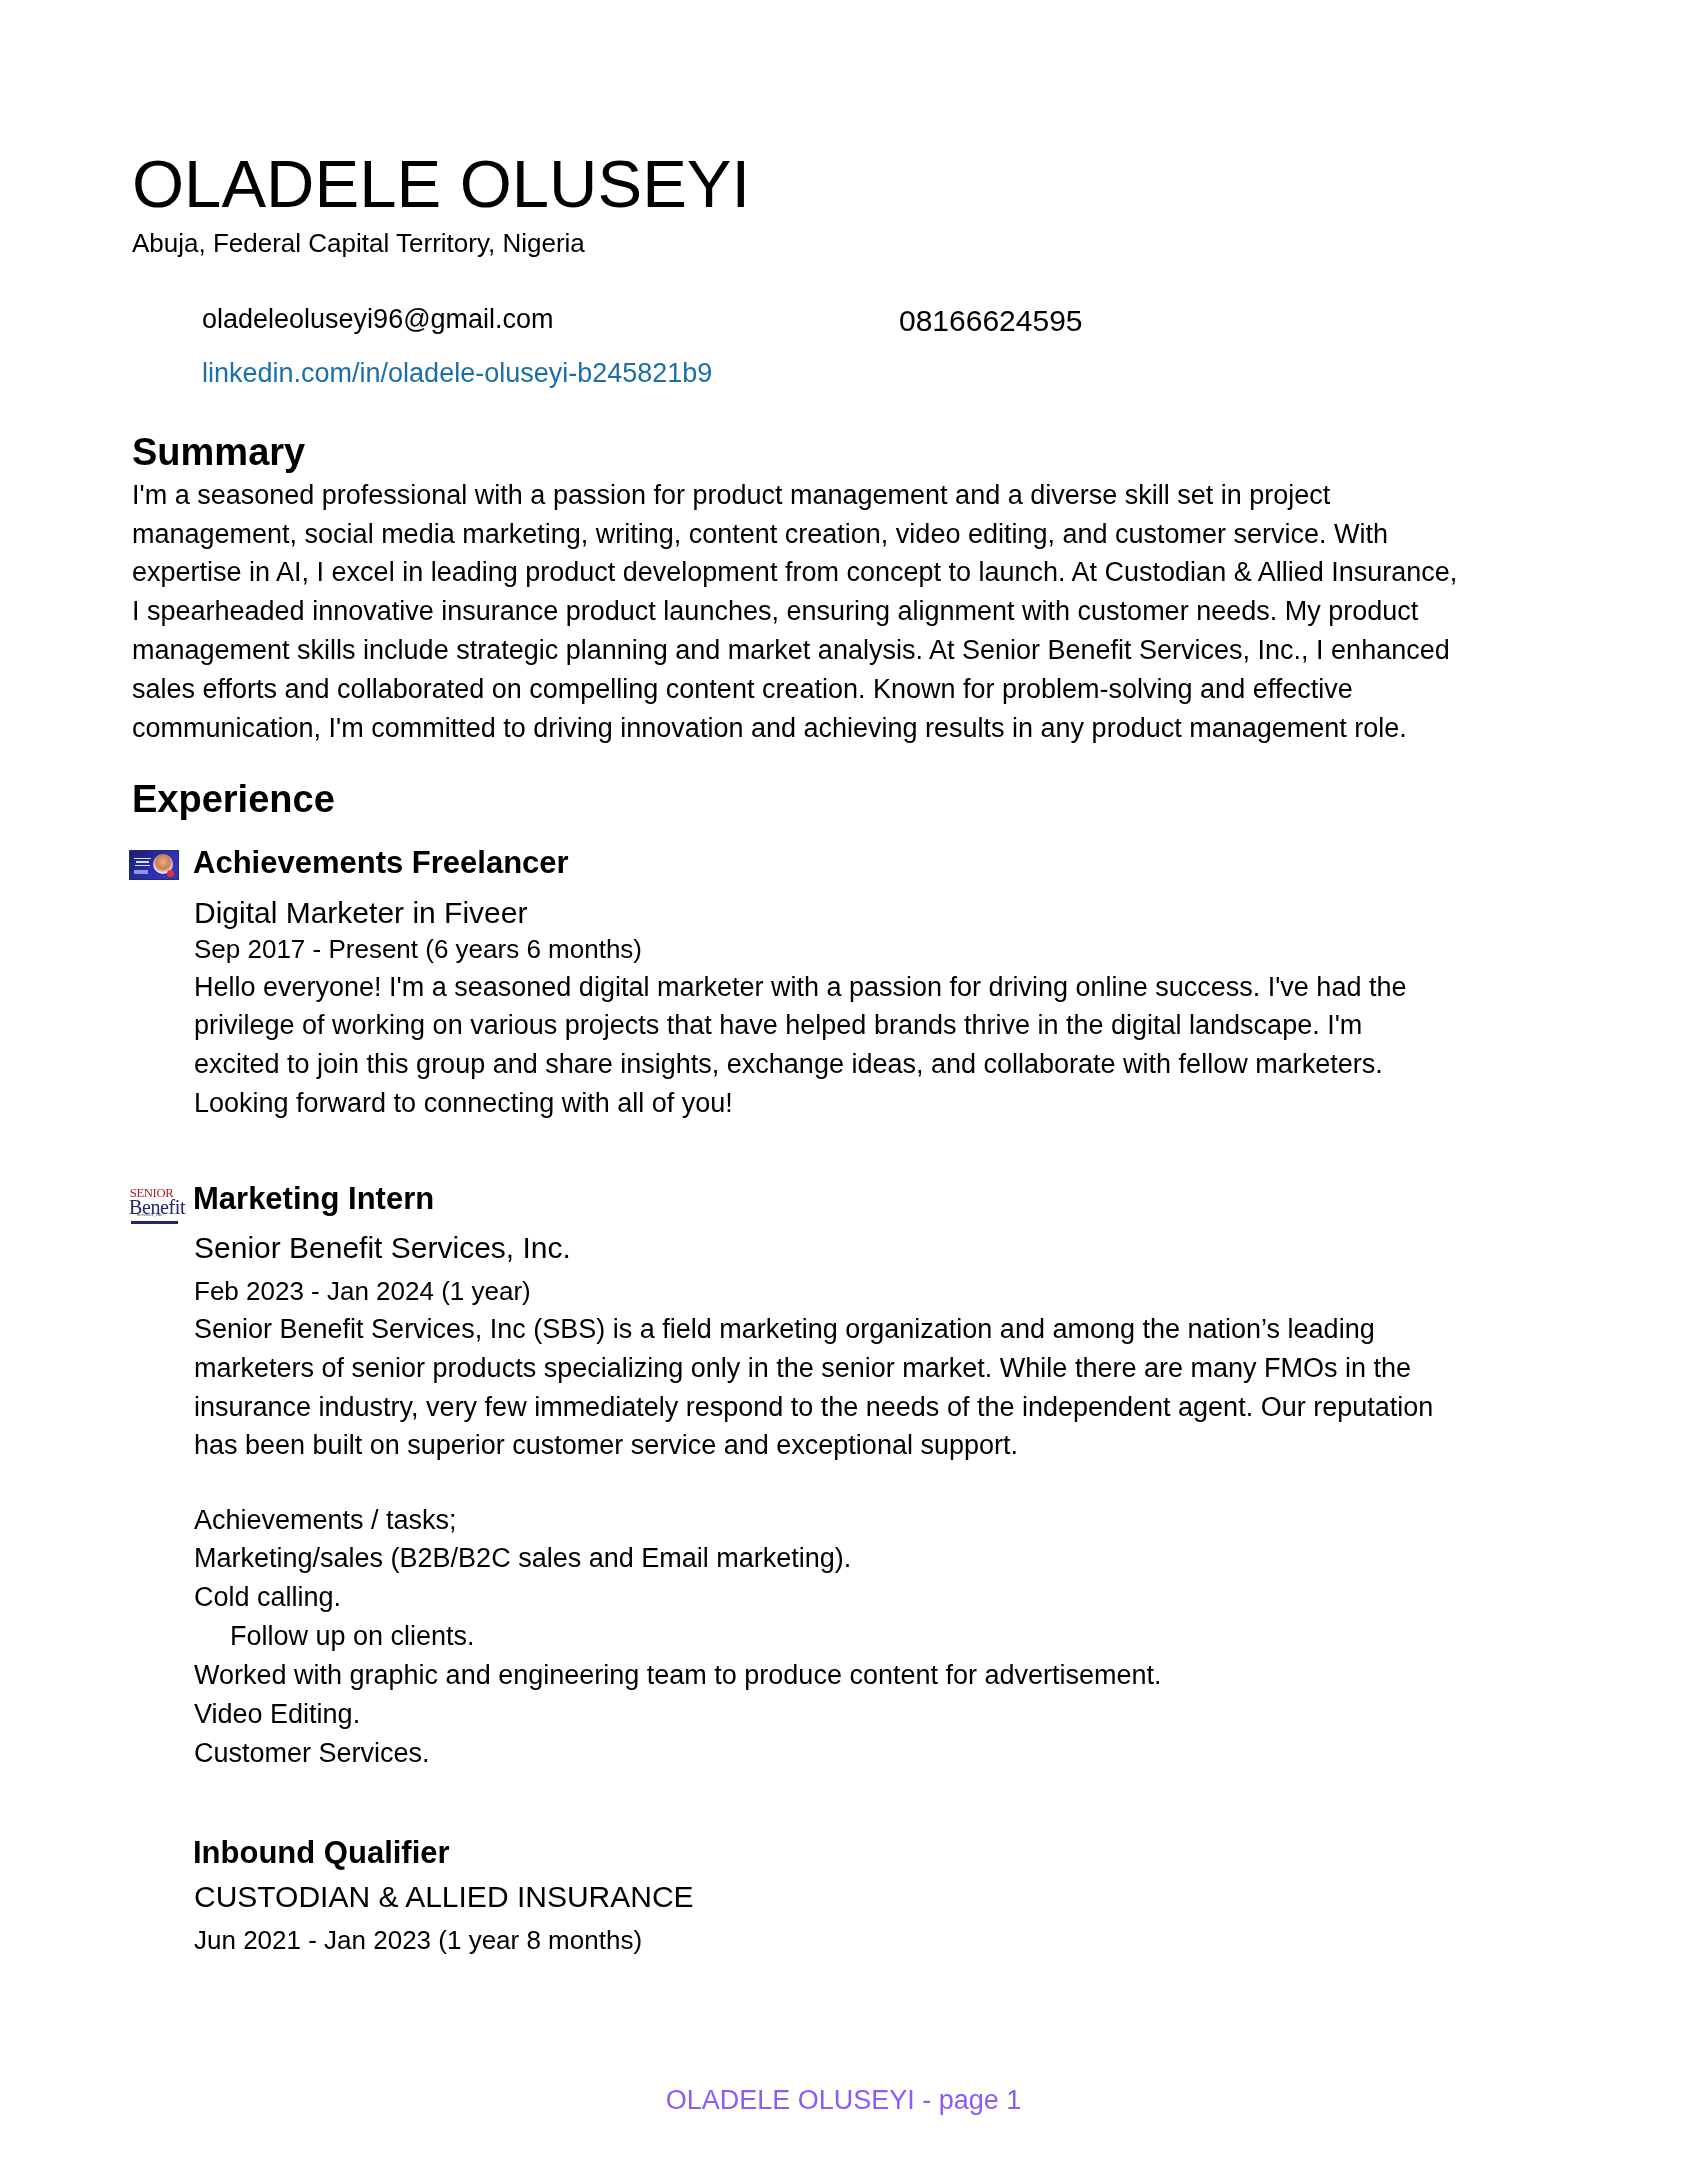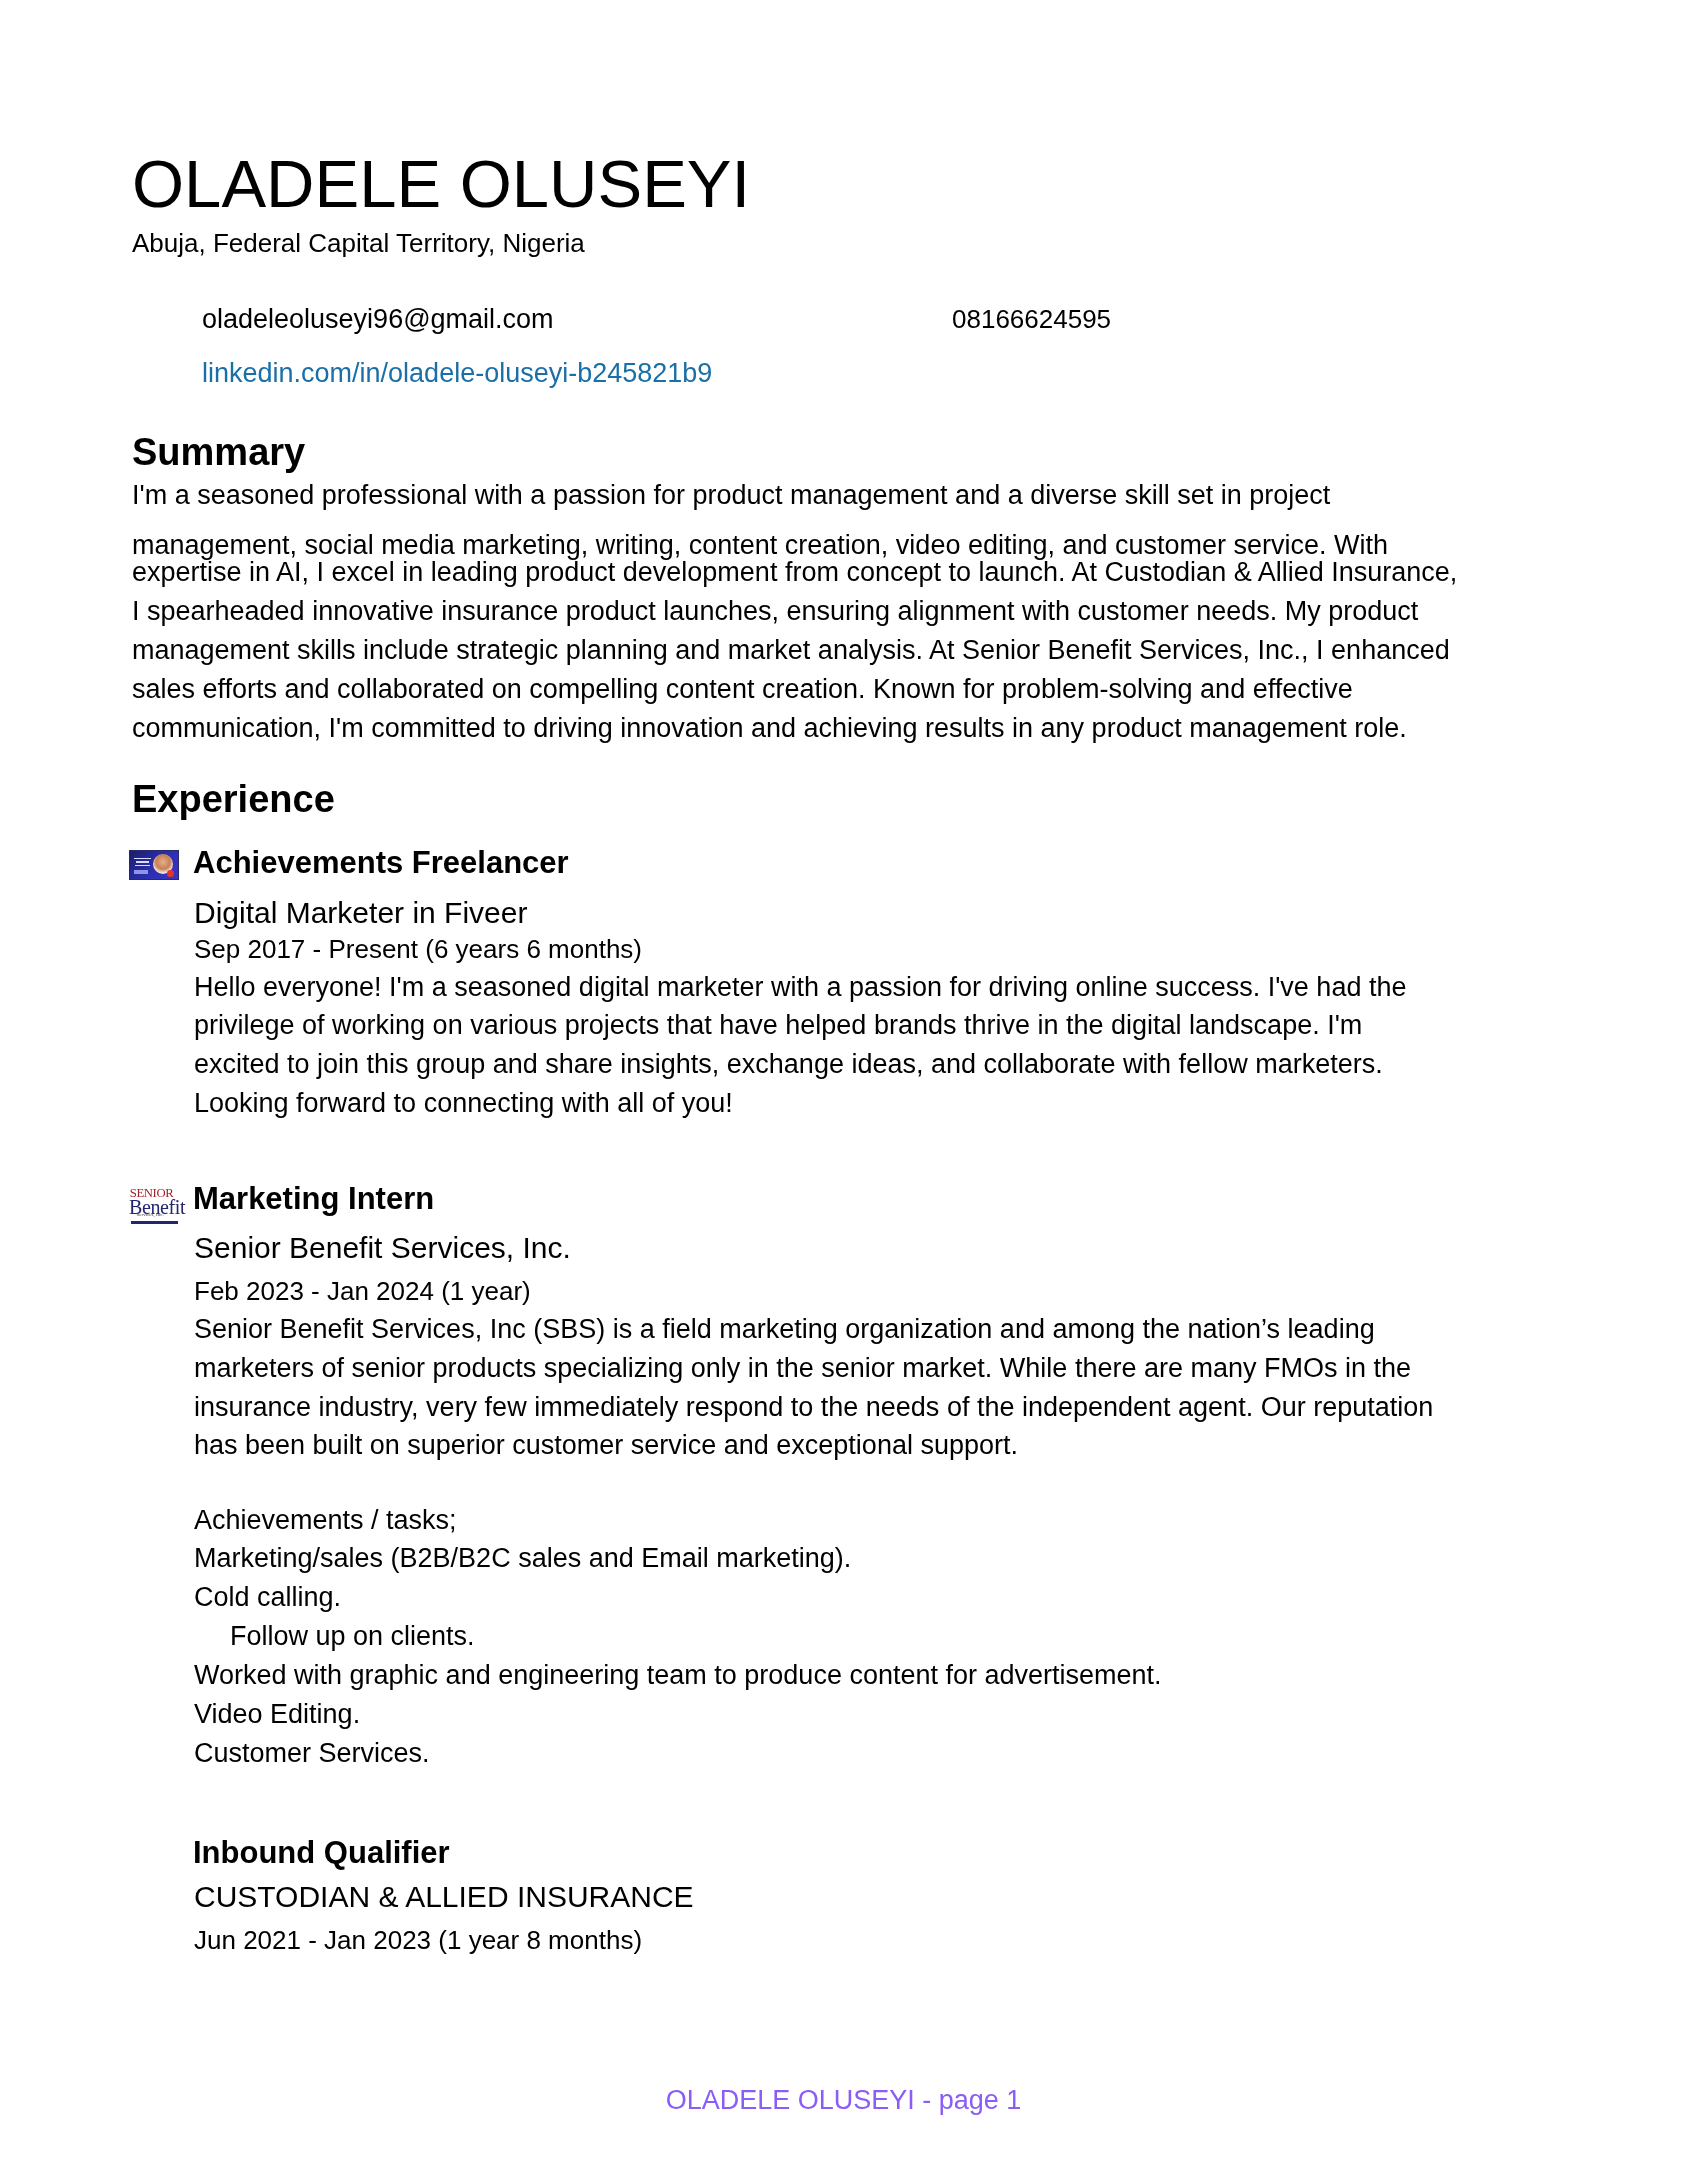--- a/index.html
+++ b/index.html
@@ -2,21 +2,21 @@
 <html style="font-size:13.5px"><head>
 <meta charset="utf-8">
 <style>
   html, body { margin: 0; padding: 0; background: #ffffff; }
   body { width: 1687px; height: 2183px; position: relative; overflow: hidden;
          font-family: "Liberation Sans", sans-serif; color: #000; }
   .abs { position: absolute; line-height: 1; white-space: nowrap; }
   .name { left: 132px; top: 150px; font-size: 67px; font-weight: 400; letter-spacing: 0px; }
   .location { left: 132px; top: 230px; font-size: 26px; }
   .email { left: 202px; top: 306px; font-size: 27px; }
-  .phone { left: 952px; top: 306px; font-size: 26px; }
+  .phone { left: 899px; top: 306px; font-size: 30px; }
   .linkedin { left: 202px; top: 360px; font-size: 27px; color: #1a6fa8; text-decoration: none; }
   .section-heading { left: 132px; font-size: 38px; font-weight: 700; }
   .body-line { font-size: 27px; }
   .entry-title { font-size: 31px; font-weight: 700; }
   .entry-company { font-size: 30px; }
   .entry-dates { font-size: 26px; }
   .footer { left: 0; width: 1687px; text-align: center; top: 2087px; font-size: 27px; color: #8b5cf6; }
 
   
   .logo-fiverr { position: absolute; left: 129px; top: 850px; width: 50px; height: 30px;
@@ -43,21 +43,21 @@
 
 <div class="abs name">OLADELE OLUSEYI</div>
 <div class="abs location">Abuja, Federal Capital Territory, Nigeria</div>
 <div class="abs email">oladeleoluseyi96@gmail.com</div>
 <div class="abs phone">08166624595</div>
 <a class="abs linkedin">linkedin.com/in/oladele-oluseyi-b245821b9</a>
 
 <div class="abs section-heading" style="top:433px;">Summary</div>
 <div>
   <div class="abs body-line" style="left:132px; top:482px;">I'm a seasoned professional with a passion for product management and a diverse skill set in project</div>
-  <div class="abs body-line" style="left:132px; top:532px;">management, social media marketing, writing, content creation, video editing, and customer service. With</div>
+  <div class="abs body-line" style="left:132px; top:521px;">management, social media marketing, writing, content creation, video editing, and customer service. With</div>
   <div class="abs body-line" style="left:132px; top:559px;">expertise in AI, I excel in leading product development from concept to launch. At Custodian &amp; Allied Insurance,</div>
   <div class="abs body-line" style="left:132px; top:598px;">I spearheaded innovative insurance product launches, ensuring alignment with customer needs. My product</div>
   <div class="abs body-line" style="left:132px; top:637px;">management skills include strategic planning and market analysis. At Senior Benefit Services, Inc., I enhanced</div>
   <div class="abs body-line" style="left:132px; top:676px;">sales efforts and collaborated on compelling content creation. Known for problem-solving and effective</div>
   <div class="abs body-line" style="left:132px; top:715px;">communication, I'm committed to driving innovation and achieving results in any product management role.</div>
 </div>
 
 <div class="abs section-heading" style="top:780px;">Experience</div>
 
 <div>

